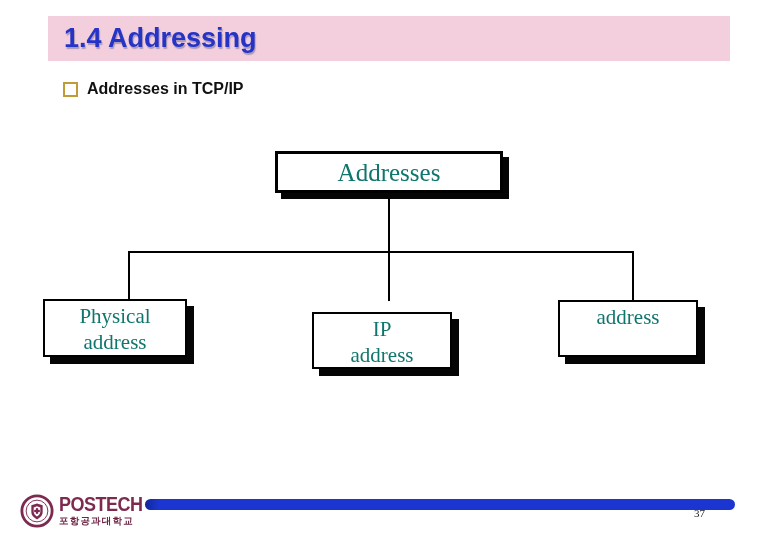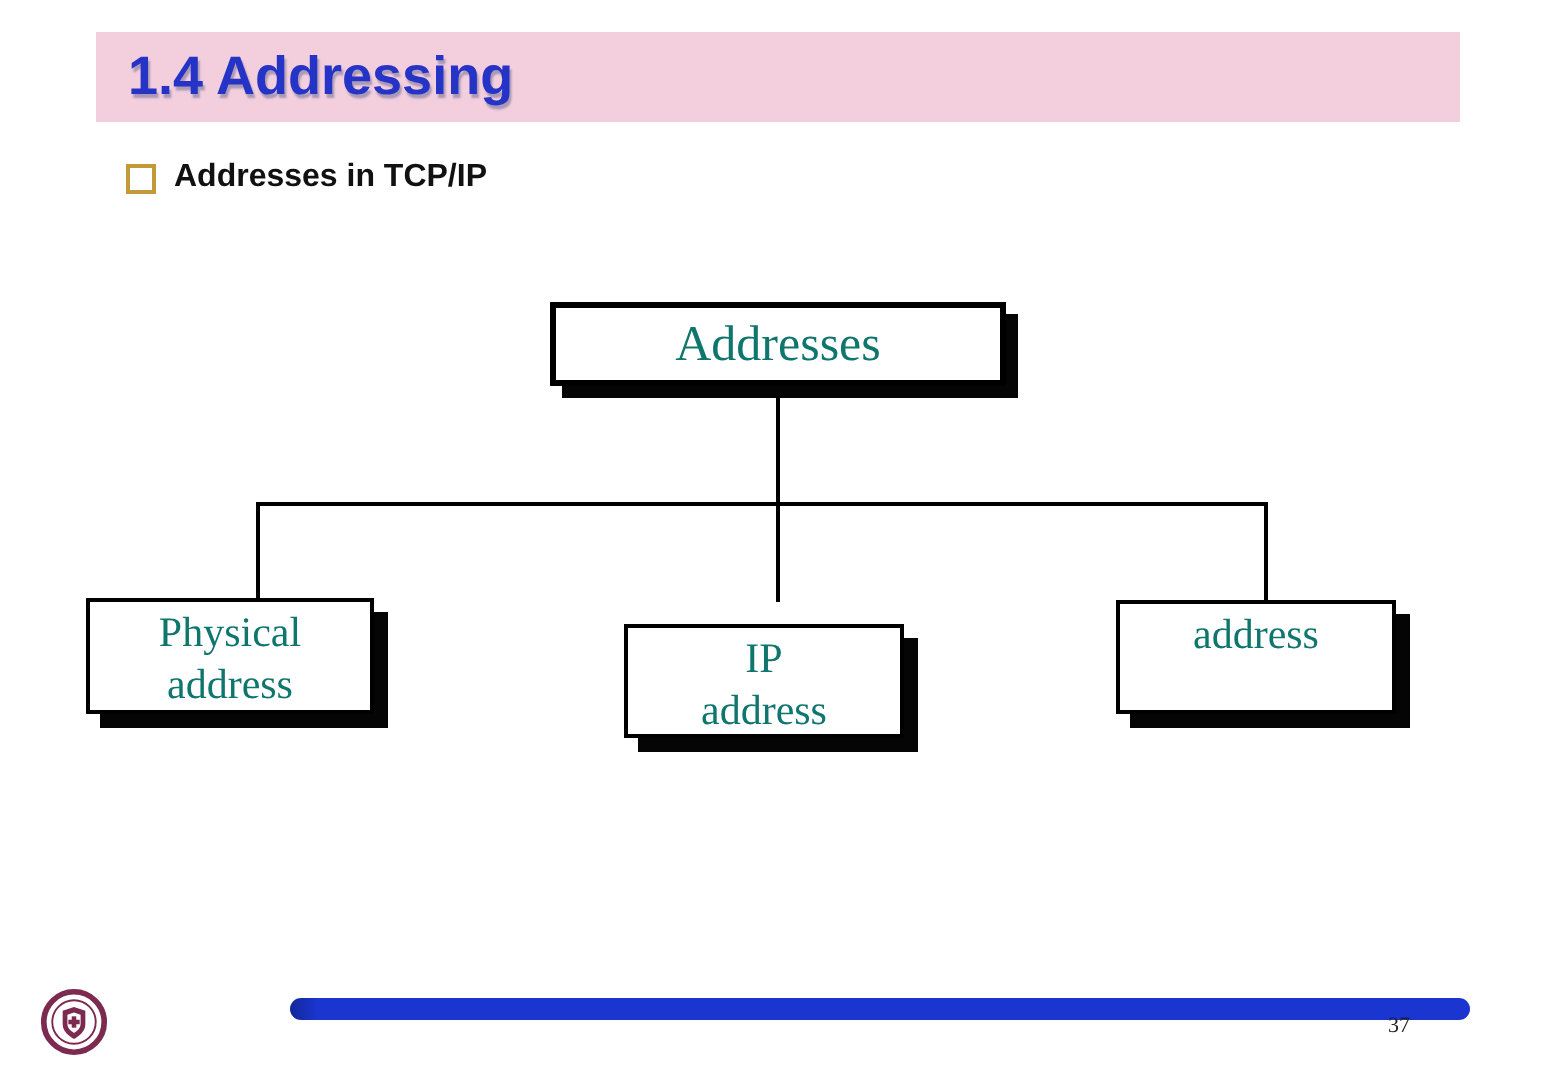--- a/index.html
+++ b/index.html
@@ -168,20 +168,24 @@
 
     <div class="logo">
       <svg class="logo-emblem" viewBox="0 0 36 36" xmlns="http://www.w3.org/2000/svg">
         <circle cx="18" cy="18" r="16" fill="none" stroke="#7d2a50" stroke-width="3"></circle>
         <circle cx="18" cy="18" r="11.5" fill="none" stroke="#7d2a50" stroke-width="1"></circle>
         <path d="M18 10 L24 12 V19 C24 23 21 25 18 27 C15 25 12 23 12 19 V12 Z" fill="#7d2a50"></path>
         <path d="M18 13 L21.5 14.2 V18.8 C21.5 21.3 19.8 22.6 18 23.8 C16.2 22.6 14.5 21.3 14.5 18.8 V14.2 Z" fill="#ffffff"></path>
         <rect x="16.8" y="15" width="2.4" height="6" fill="#7d2a50"></rect>
         <rect x="15" y="16.8" width="6" height="2.4" fill="#7d2a50"></rect>
       </svg>
+      <div class="logo-textcol">
+        <div class="logo-wordmark">POSTECH</div>
+        <div class="logo-korean">포항공과대학교</div>
+      </div>
     </div>
 
     <div class="accent-bar"></div>
 
     <div class="page-number">37</div>
 
   </div>
 
 </div>
 

